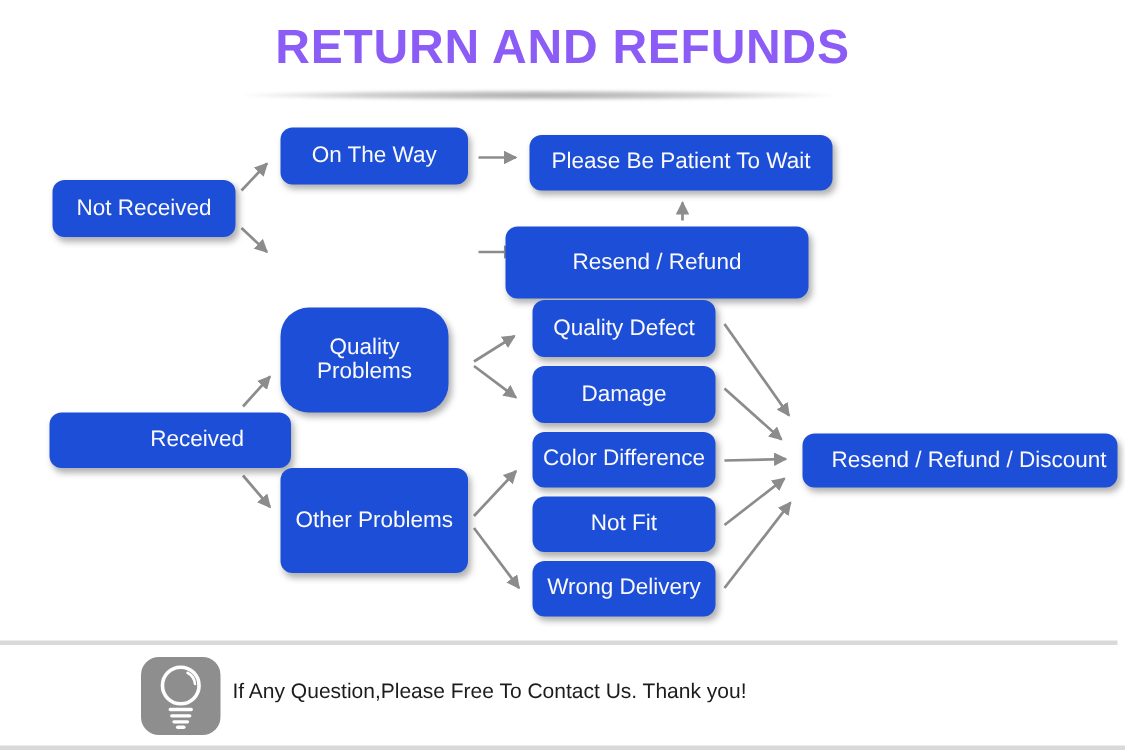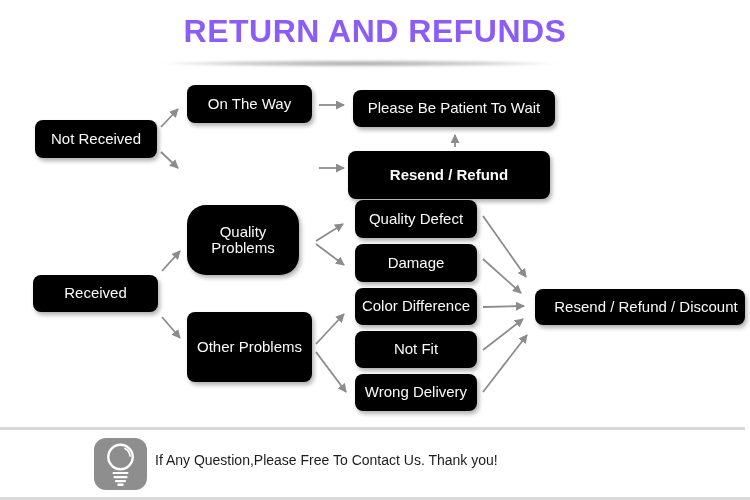--- a/index.html
+++ b/index.html
@@ -27,34 +27,34 @@
     border-radius: 50%;
     background: radial-gradient(ellipse at center, rgba(0,0,0,0.34) 0%, rgba(0,0,0,0.18) 45%, rgba(0,0,0,0) 72%);
     filter: blur(1px);
   }
   .arrows { position: absolute; left: 0; top: 0; pointer-events: none; }
   .node {
     position: absolute;
     display: flex;
     align-items: center;
     justify-content: center;
-    background: #000000;
+    background: #1d4ed8;
     color: #fafafa;
     font-size: 15px;
     border-radius: 8px;
     box-shadow: 2px 3px 4px rgba(50,50,50,0.38);
     text-align: center;
     line-height: 1.1;
   }
   .n-not-received    { left: 35px;  top: 120px; width: 122px; height: 38px; }
   .n-on-the-way      { left: 187px; top: 85px;  width: 125px; height: 38px; }
   .n-returned-lost   { left: 187px; top: 150px; width: 125px; height: 36px; }
   .n-please-wait     { left: 353px; top: 90px;  width: 202px; height: 37px; }
-  .n-resend-refund   { left: 348px; top: 151px; width: 202px; height: 48px; font-weight: bold; }
-  .n-received        { left: 33px;  top: 275px; width: 125px; height: 37px; }
+  .n-resend-refund   { left: 337px; top: 151px; width: 202px; height: 48px; }
+  .n-received        { left: 33px;  top: 275px; width: 125px; height: 37px; padding-left: 36px; }
   .n-quality-problems{ left: 187px; top: 205px; width: 112px; height: 70px; border-radius: 19px; }
   .n-other-problems  { left: 187px; top: 312px; width: 125px; height: 70px; }
   .n-quality-defect  { left: 355px; top: 200px; width: 122px; height: 38px; }
   .n-damage          { left: 355px; top: 244px; width: 122px; height: 38px; }
   .n-color-difference{ left: 355px; top: 288px; width: 122px; height: 37px; }
   .n-not-fit         { left: 355px; top: 331px; width: 122px; height: 37px; }
   .n-wrong-delivery  { left: 355px; top: 374px; width: 122px; height: 37px; }
   .n-rrd             { left: 535px; top: 289px; width: 198px; height: 36px; padding-left: 12px; }
   .hairline-top {
     position: absolute;

